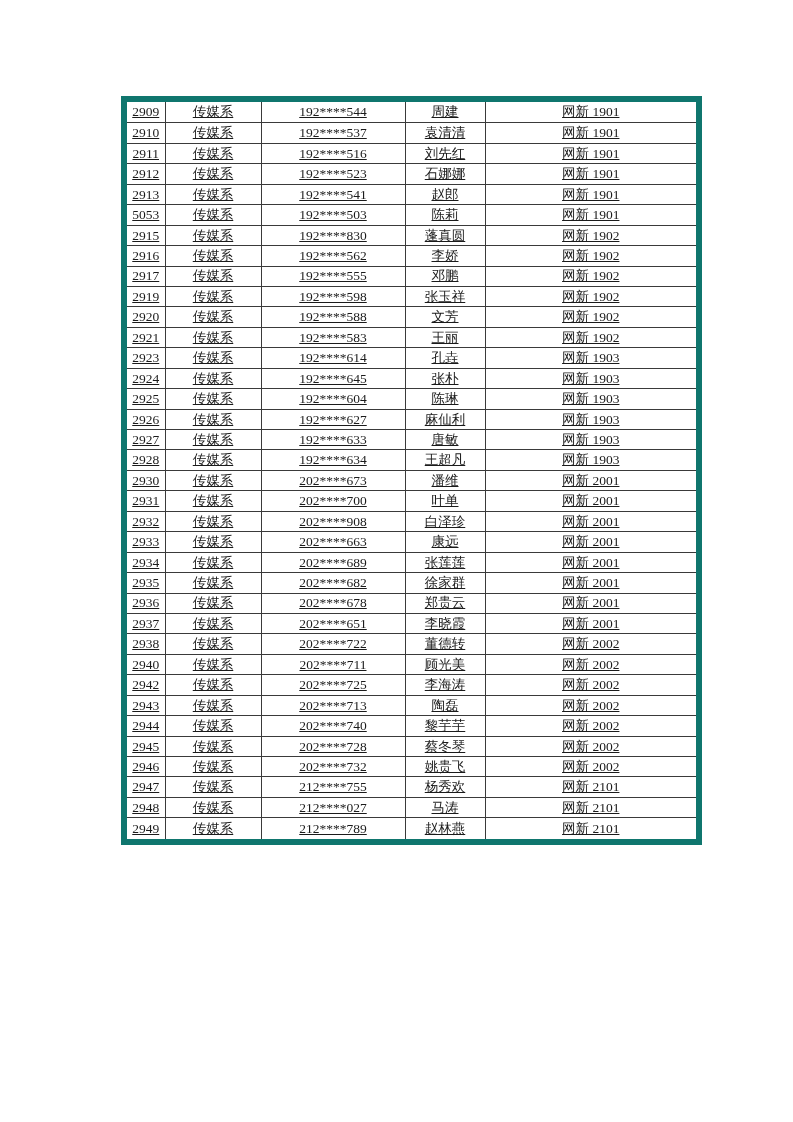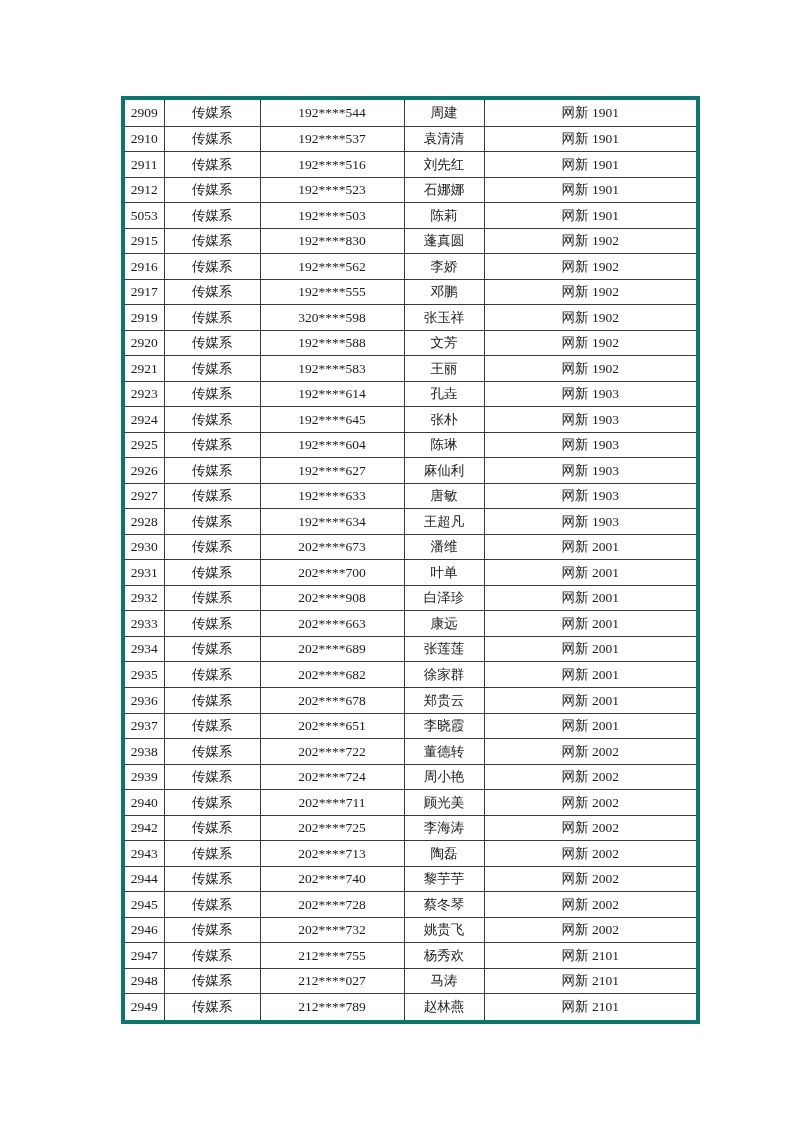--- a/index.html
+++ b/index.html
@@ -14,24 +14,25 @@
     background: #ffffff;
     overflow: hidden;
     font-family: "Liberation Serif", "DejaVu Serif", serif;
     color: #1b1b1b;
   }
   table.roster {
     position: absolute;
     left: 121px;
     top: 96px;
     width: 575px;
-    height: 928px;
+    height: 749px;
     border-collapse: collapse;
     table-layout: fixed;
-    border: 4px solid #0f766e;
+    border: 6px solid #0f766e;
+    text-decoration: underline;
   }
   table.roster td {
     border: 1px solid #3a3a3a;
     text-align: center;
     vertical-align: middle;
     padding: 0;
     font-size: 13.5px;
     line-height: 1;
     white-space: nowrap;
     overflow: hidden;
@@ -77,20 +78,27 @@
           <td>网新 1901</td>
         </tr>
         <tr>
           <td>2912</td>
           <td>传媒系</td>
           <td>192****523</td>
           <td>石娜娜</td>
           <td>网新 1901</td>
         </tr>
         <tr>
+          <td>2913</td>
+          <td>传媒系</td>
+          <td>192****541</td>
+          <td>赵郎</td>
+          <td>网新 1901</td>
+        </tr>
+        <tr>
           <td>5053</td>
           <td>传媒系</td>
           <td>192****503</td>
           <td>陈莉</td>
           <td>网新 1901</td>
         </tr>
         <tr>
           <td>2915</td>
           <td>传媒系</td>
           <td>192****830</td>
@@ -107,21 +115,21 @@
         <tr>
           <td>2917</td>
           <td>传媒系</td>
           <td>192****555</td>
           <td>邓鹏</td>
           <td>网新 1902</td>
         </tr>
         <tr>
           <td>2919</td>
           <td>传媒系</td>
-          <td>320****598</td>
+          <td>192****598</td>
           <td>张玉祥</td>
           <td>网新 1902</td>
         </tr>
         <tr>
           <td>2920</td>
           <td>传媒系</td>
           <td>192****588</td>
           <td>文芳</td>
           <td>网新 1902</td>
         </tr>
@@ -228,27 +236,20 @@
           <td>传媒系</td>
           <td>202****651</td>
           <td>李晓霞</td>
           <td>网新 2001</td>
         </tr>
         <tr>
           <td>2938</td>
           <td>传媒系</td>
           <td>202****722</td>
           <td>董德转</td>
-          <td>网新 2002</td>
-        </tr>
-        <tr>
-          <td>2939</td>
-          <td>传媒系</td>
-          <td>202****724</td>
-          <td>周小艳</td>
           <td>网新 2002</td>
         </tr>
         <tr>
           <td>2940</td>
           <td>传媒系</td>
           <td>202****711</td>
           <td>顾光美</td>
           <td>网新 2002</td>
         </tr>
         <tr>

